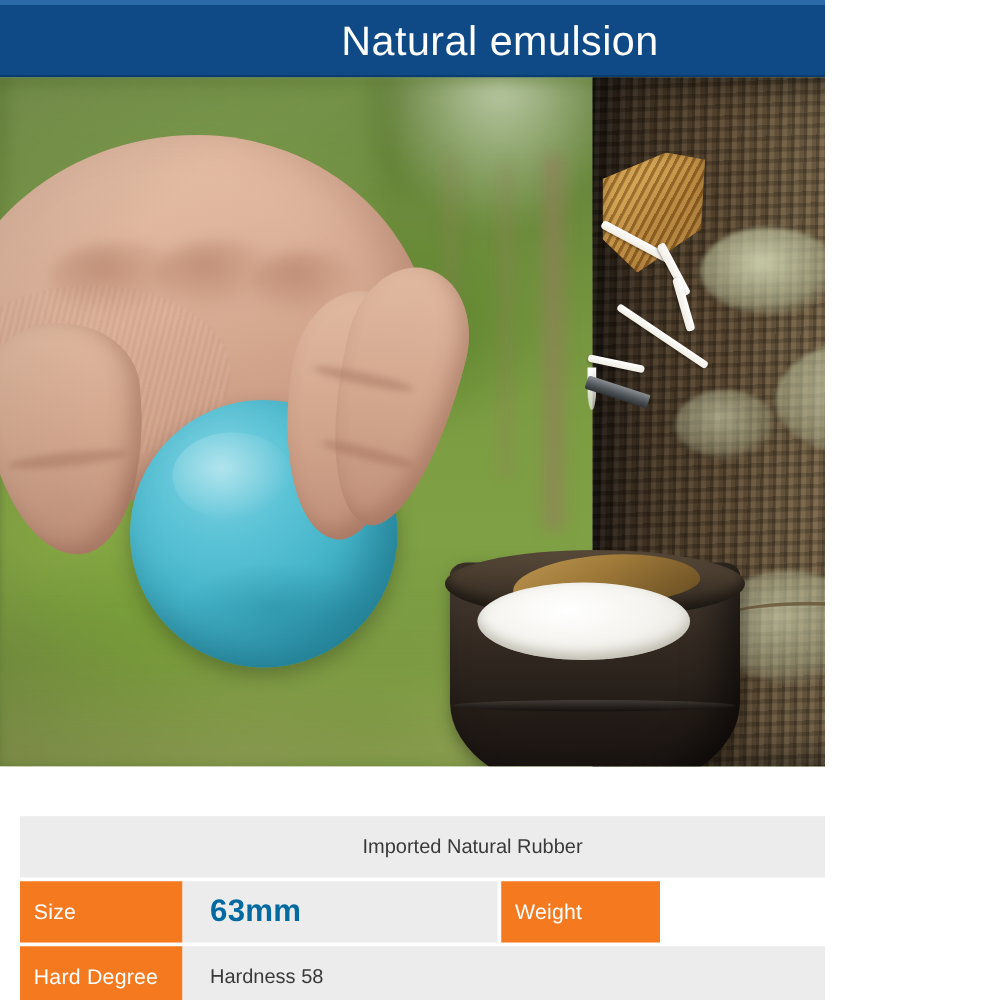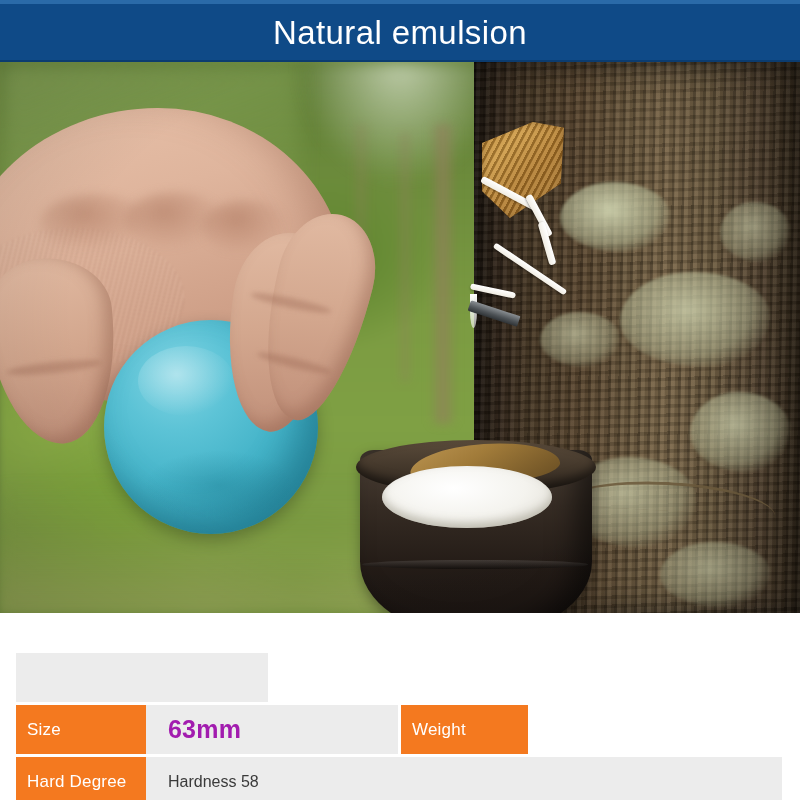--- a/index.html
+++ b/index.html
@@ -8,21 +8,21 @@
     padding: 0;
     background: #ffffff;
   }
   body {
     font-family: "Liberation Sans", sans-serif;
     -webkit-font-smoothing: antialiased;
   }
 
   .page {
     position: relative;
-    width: 800px;
+    width: 660px;
     height: 800px;
     overflow: hidden;
     background: #ffffff;
   }
 
   
   .banner {
     position: absolute;
     left: 0;
     top: 0;
@@ -405,21 +405,21 @@
   }
   .cell-value.v-left   { flex: 0 0 252px; }
   .cell-value.v-right  { flex: 1 1 auto; }
   .cell-value.v-wide   { flex: 1 1 auto; }
 
   .cell-label.lbl-right { flex: 0 0 127px; margin-left: 3px; }
 
   .val-strong {
     font-size: 25px;
     font-weight: bold;
-    color: #a21caf;
+    color: #0369a1;
     letter-spacing: .2px;
   }
 </style>
 </head>
 <body>
 
 <div class="page">
 
   <div class="banner">
     <span class="banner-title">Natural emulsion</span>
@@ -481,20 +481,21 @@
     <div class="finger-crease fc2"></div>
     <div class="finger-crease fc3"></div>
 
     <div class="photo-vignette"></div>
   </div>
 
   <div class="spec-table">
 
     <div class="spec-row">
       <div class="cell-value v-left"></div>
+      <div class="cell-value v-right">Imported Natural Rubber</div>
     </div>
 
     <div class="spec-row">
       <div class="cell-label">Size</div>
       <div class="cell-value v-left">
         <span class="val-strong">63mm</span>
       </div>
       <div class="cell-label lbl-right">Weight</div>
     </div>
 

